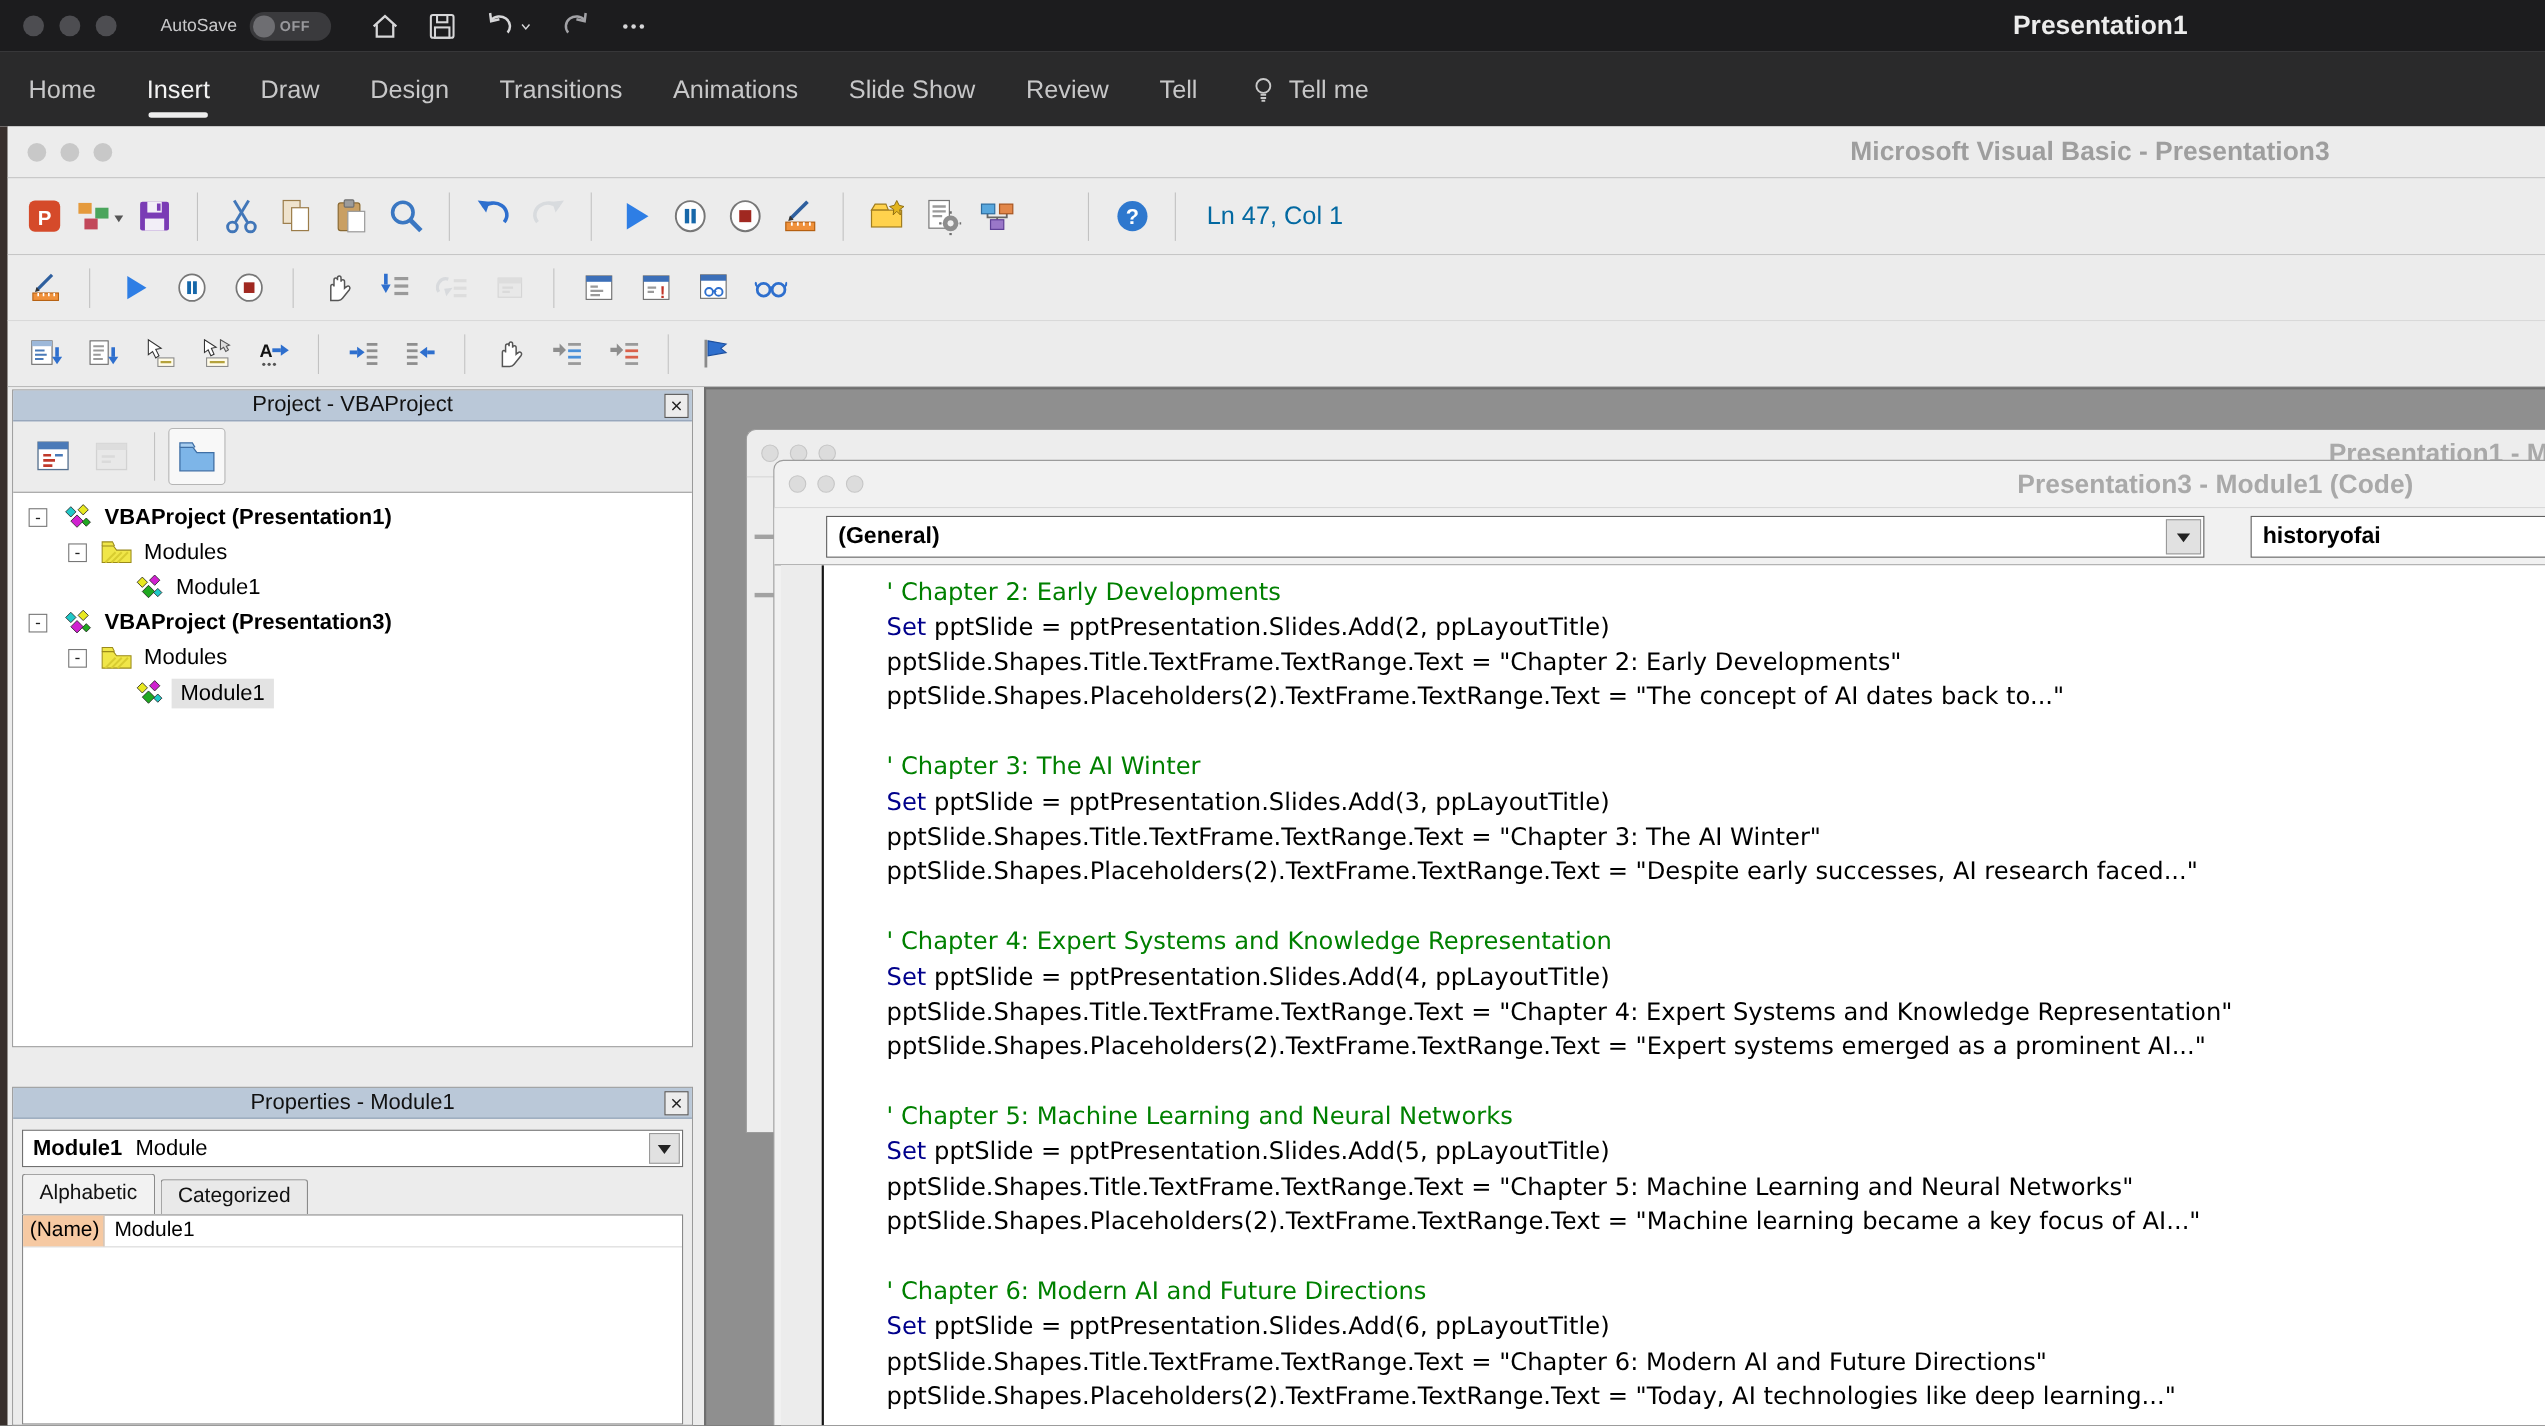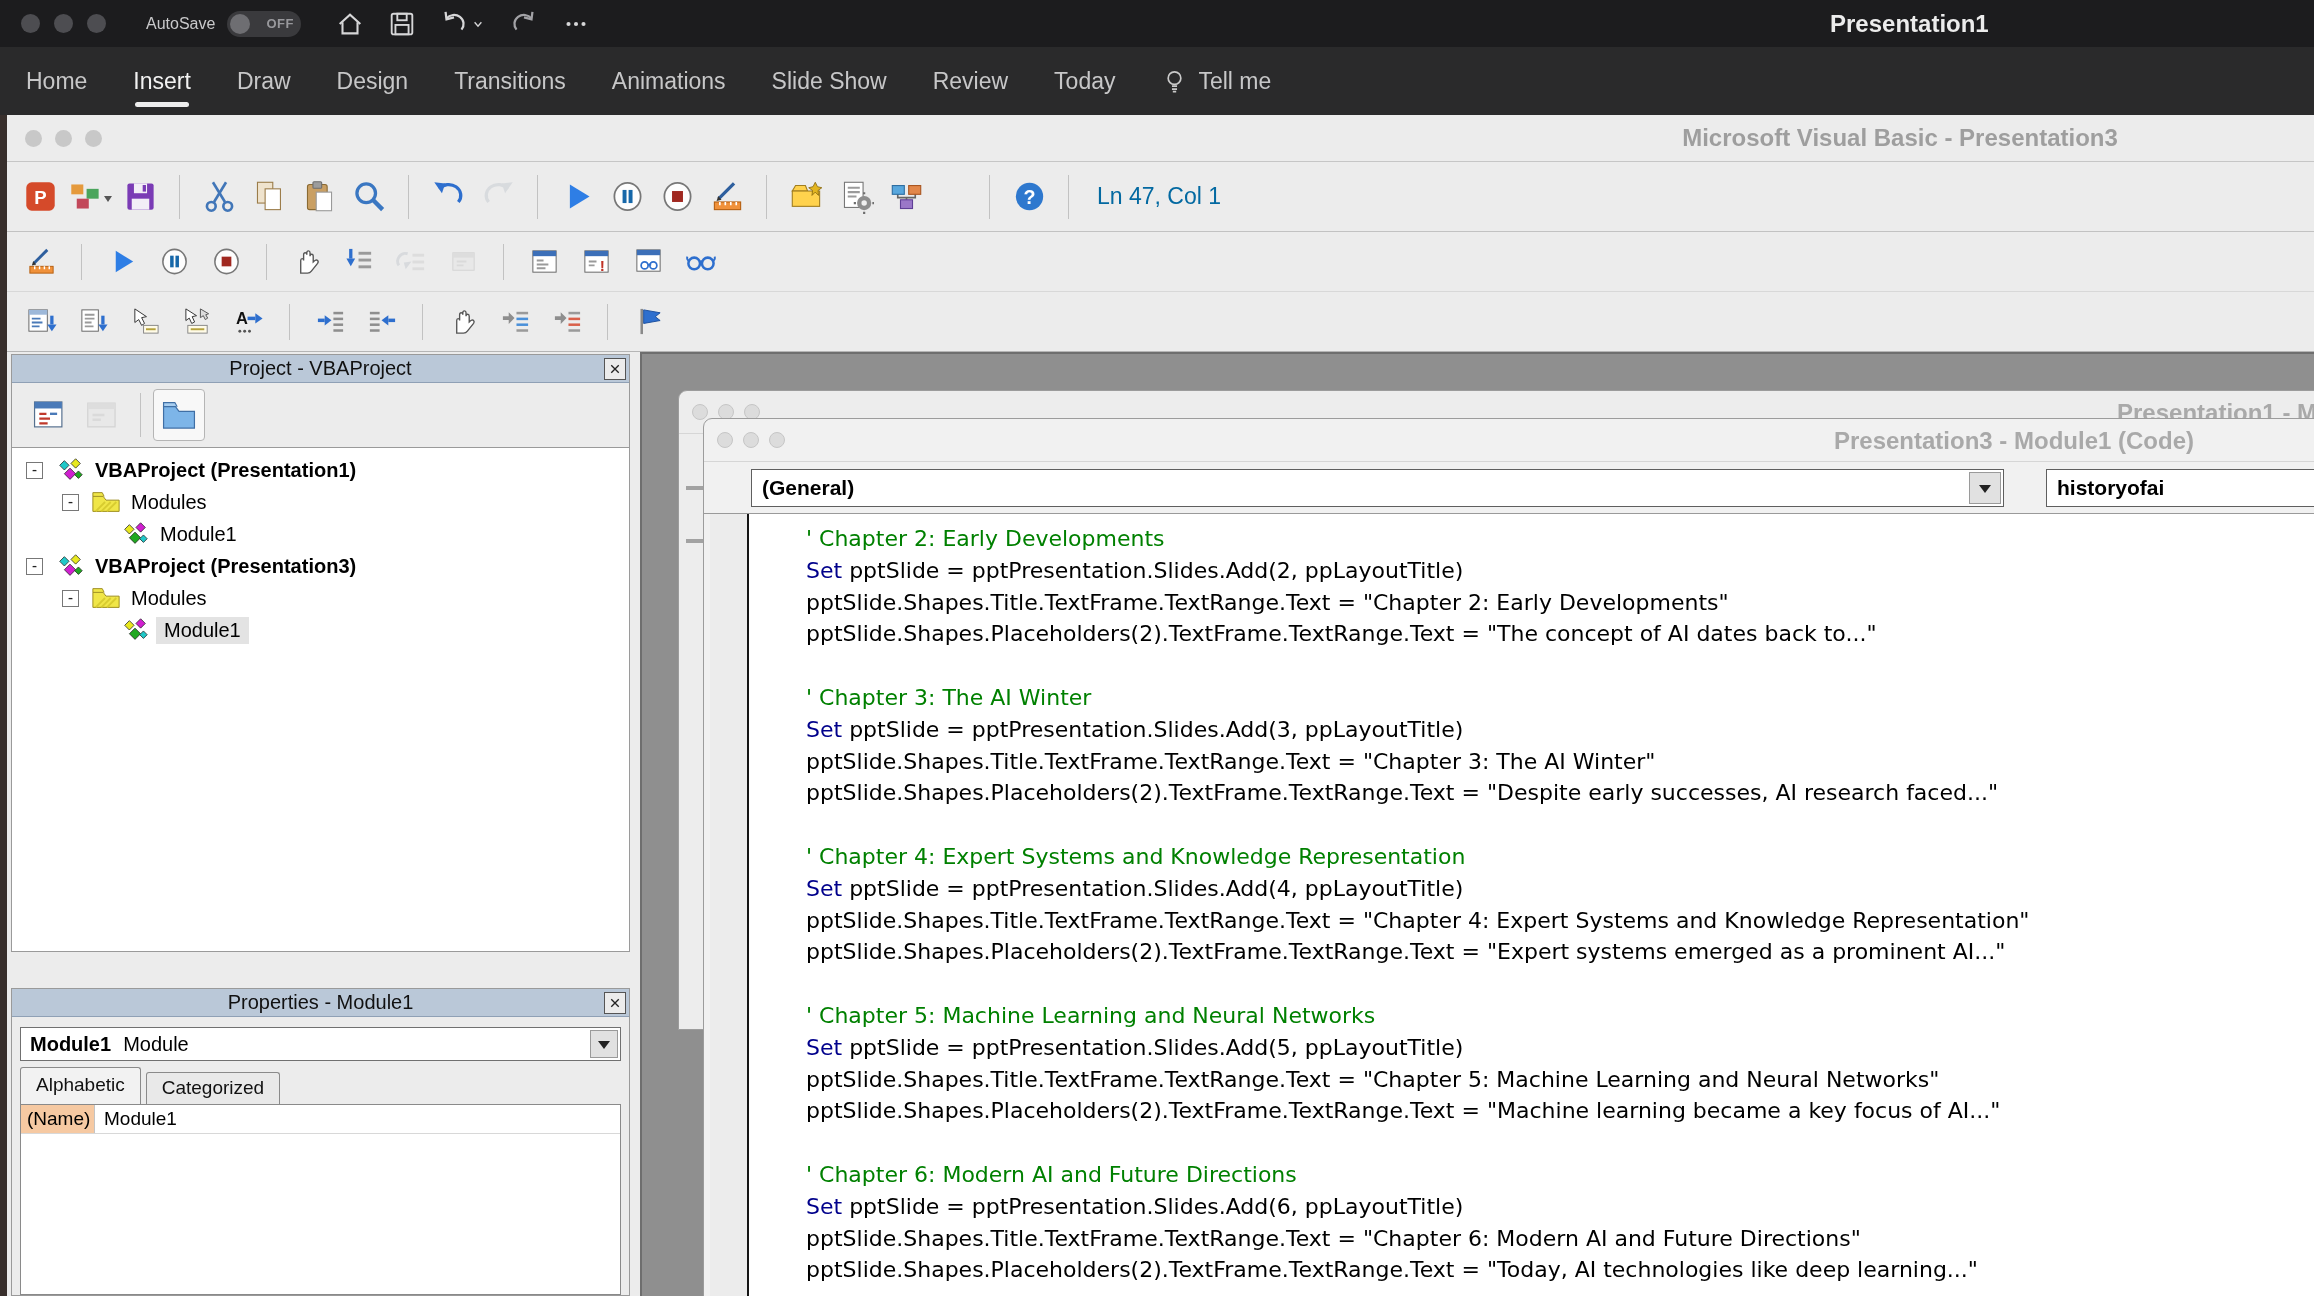--- a/index.html
+++ b/index.html
@@ -10,21 +10,21 @@
   
   .menubar{position:absolute;left:0;top:0;width:100%;height:47px;background:#1c1c1e;
     display:flex;align-items:center;}
   .tl-group{display:flex;margin-left:21px;align-items:center;}
   .tl{width:19px;height:19px;border-radius:50%;background:#4d4d51;margin-right:14px;}
   .autosave{display:flex;align-items:center;margin-left:26px;}
   .autosave .lbl{color:#c9c9cb;font-size:16px;}
   .pill{width:74px;height:26px;border-radius:13px;background:#3a3a3d;margin-left:12px;
     display:flex;align-items:center;}
   .knob{width:20px;height:20px;border-radius:50%;background:#6e6e72;margin-left:3px;}
-  .pill .state{color:#98989c;font-size:13px;font-weight:bold;margin-left:16px;letter-spacing:.5px;}
+  .pill .state{color:#98989c;font-size:13px;font-weight:bold;margin-left:4px;letter-spacing:.5px;}
   .mb-icons{display:flex;align-items:center;margin-left:30px;gap:14px;}
   .mbtn{width:38px;height:38px;display:flex;align-items:center;justify-content:center;}
   .mbtn svg{width:30px;height:30px;}
   .mbtn.undo-group{width:56px;}
   .mb-title{position:absolute;left:1830px;top:0;height:47px;display:flex;align-items:center;
     color:#ececec;font-size:24px;font-weight:bold;}
 
   
   .ribbon{position:absolute;left:0;top:47px;width:100%;height:68px;background:#2a2a2b;
     display:flex;align-items:stretch;padding-left:26px;gap:46px;}
@@ -467,21 +467,21 @@
       <div class="rtab">
         <span>Animations</span>
       </div>
       <div class="rtab">
         <span>Slide Show</span>
       </div>
       <div class="rtab">
         <span>Review</span>
       </div>
       <div class="rtab">
-        <span>Today</span>
+        <span>Tell</span>
       </div>
       <div class="rtab">
         <svg class="ico" viewBox="0 0 32 32">
           <use href="#lightbulb-icon"></use>
         </svg>
         <span>Tell me</span>
       </div>
     </div>
 
   <div class="vba">

